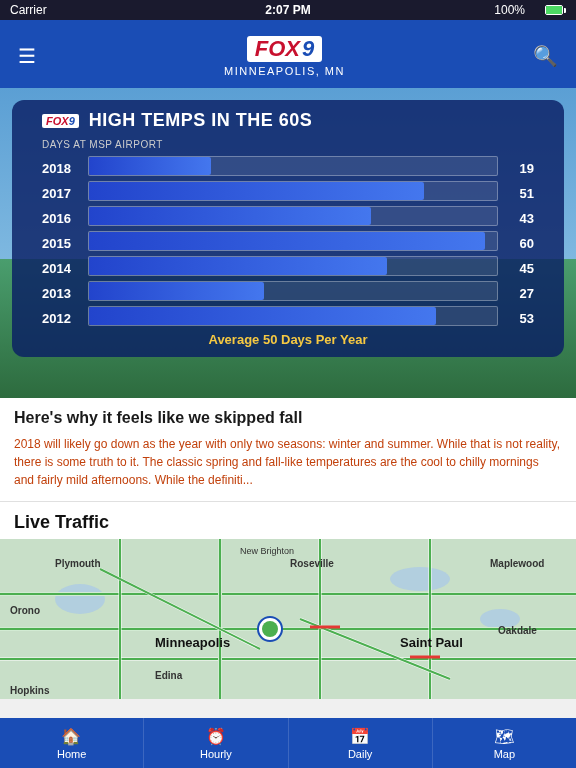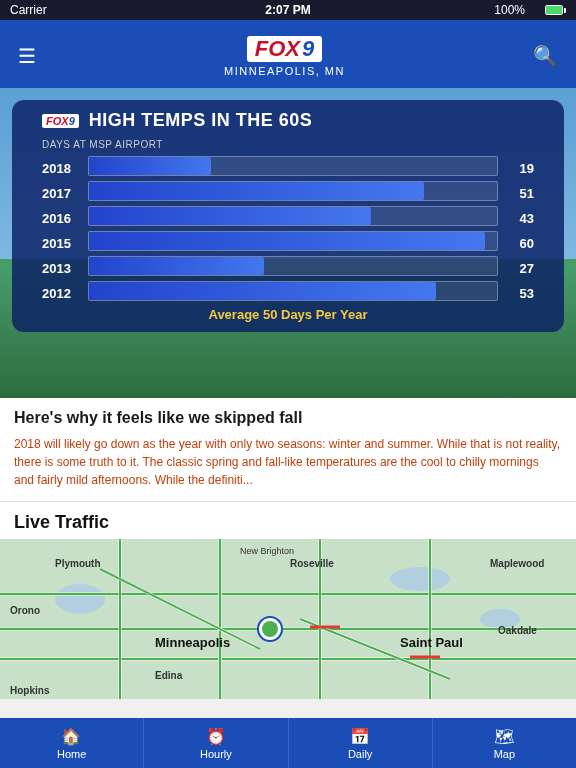--- a/index.html
+++ b/index.html
@@ -355,20 +355,27 @@
           <div class="bar-value">43</div>
         </div>
         <div class="bar-row">
           <div class="bar-label">2015</div>
           <div class="bar-container bar-border">
             <div class="bar-fill" style="width: 97%;"></div>
           </div>
           <div class="bar-value">60</div>
         </div>
         <div class="bar-row">
+          <div class="bar-label">2014</div>
+          <div class="bar-container bar-border">
+            <div class="bar-fill" style="width: 73%;"></div>
+          </div>
+          <div class="bar-value">45</div>
+        </div>
+        <div class="bar-row">
           <div class="bar-label">2013</div>
           <div class="bar-container bar-border">
             <div class="bar-fill" style="width: 43%;"></div>
           </div>
           <div class="bar-value">27</div>
         </div>
         <div class="bar-row">
           <div class="bar-label">2012</div>
           <div class="bar-container bar-border">
             <div class="bar-fill" style="width: 85%;"></div>

